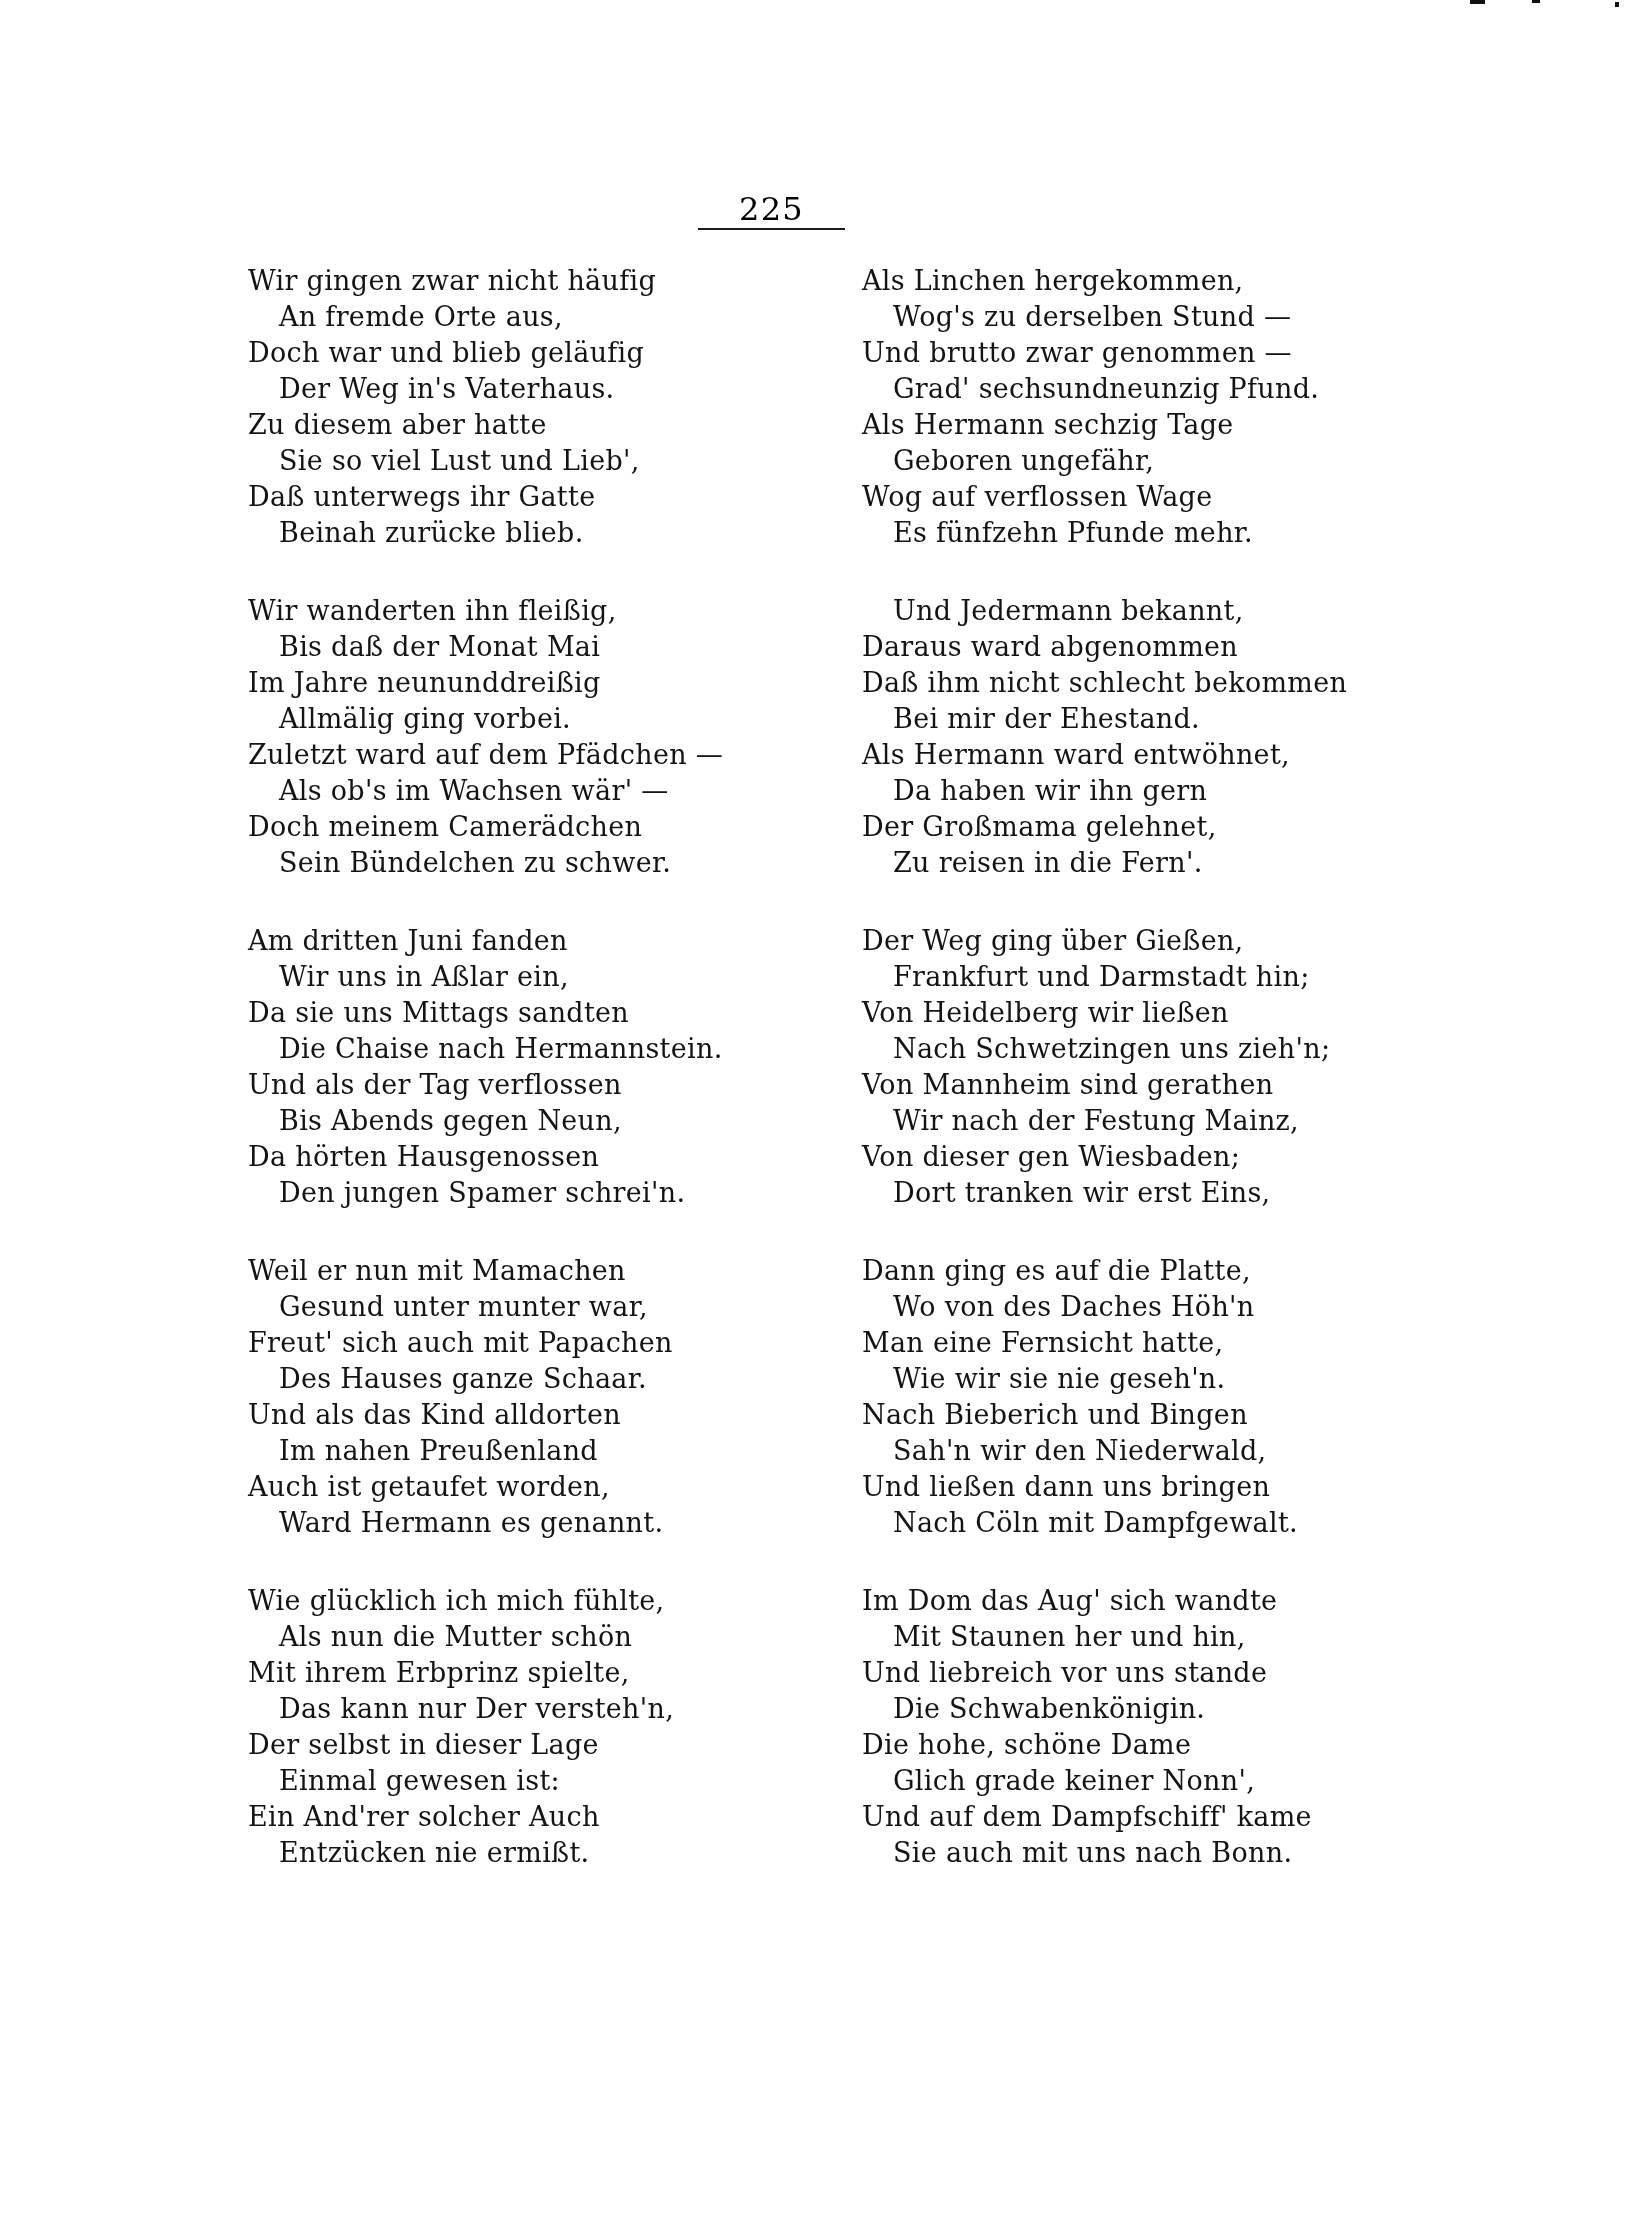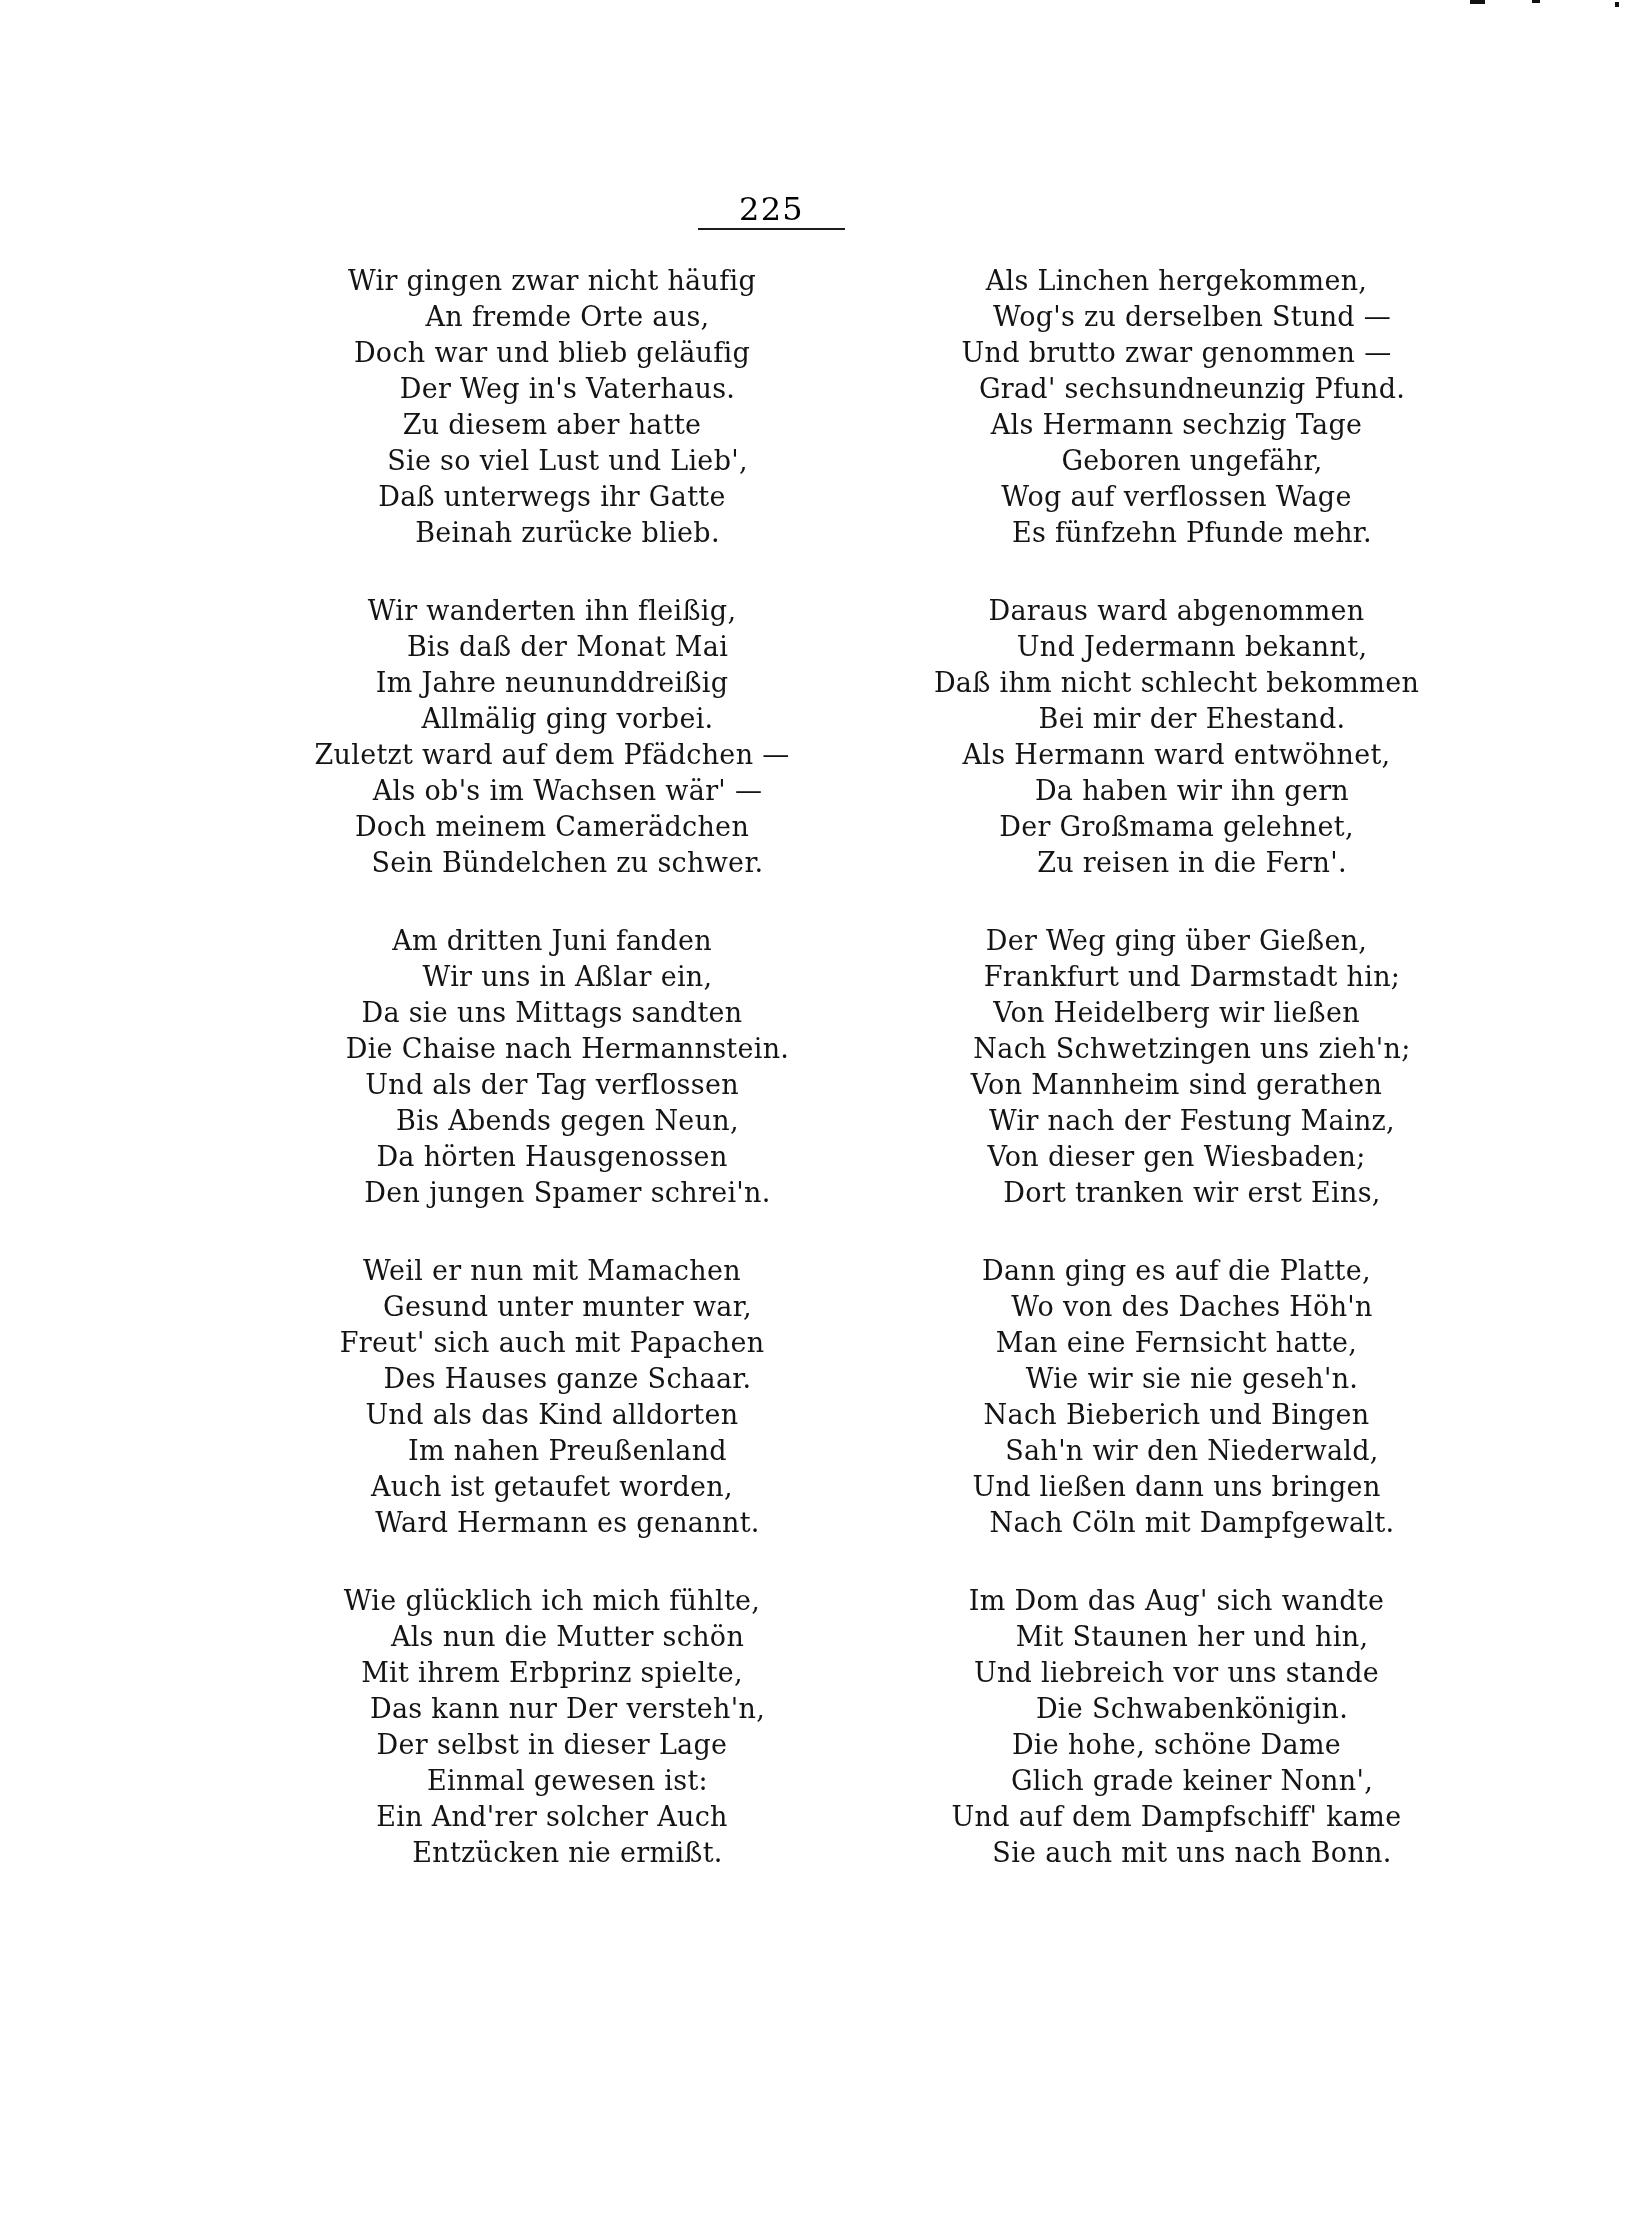--- a/index.html
+++ b/index.html
@@ -22,21 +22,21 @@
   .page-number-rule {
     position: absolute; left: 698px; top: 228px; width: 147px;
     height: 0; border-top: 2px solid #1c1c1c;
   }
 
   
   .column { position: absolute; top: 263px; }
   .col-left  { left: 248px;  width: 600px; }
   .col-right { left: 862px; width: 621px; }
 
-  .stanza { margin: 0 0 42px 8px; text-align: center; }
+  .stanza { margin: 0 0 42px 0; }
   .line {
     margin: 0;
     font-size: 27px;
     line-height: 36px;
     white-space: nowrap;
     letter-spacing: 0.3px;
   }
   .line.indent { padding-left: 31px; }
 
   
@@ -117,22 +117,22 @@
           <p class="line">Als Linchen hergekommen,</p>
           <p class="line indent">Wog's zu derselben Stund —</p>
           <p class="line">Und brutto zwar genommen —</p>
           <p class="line indent">Grad' sechsundneunzig Pfund.</p>
           <p class="line">Als Hermann sechzig Tage</p>
           <p class="line indent">Geboren ungefähr,</p>
           <p class="line">Wog auf verflossen Wage</p>
           <p class="line indent">Es fünfzehn Pfunde mehr.</p>
         </div>
         <div class="stanza">
+          <p class="line indent">Und Jedermann bekannt,</p>
           <p class="line">Daraus ward abgenommen</p>
-          <p class="line indent">Und Jedermann bekannt,</p>
           <p class="line">Daß ihm nicht schlecht bekommen</p>
           <p class="line indent">Bei mir der Ehestand.</p>
           <p class="line">Als Hermann ward entwöhnet,</p>
           <p class="line indent">Da haben wir ihn gern</p>
           <p class="line">Der Großmama gelehnet,</p>
           <p class="line indent">Zu reisen in die Fern'.</p>
         </div>
         <div class="stanza">
           <p class="line">Der Weg ging über Gießen,</p>
           <p class="line indent">Frankfurt und Darmstadt hin;</p>

